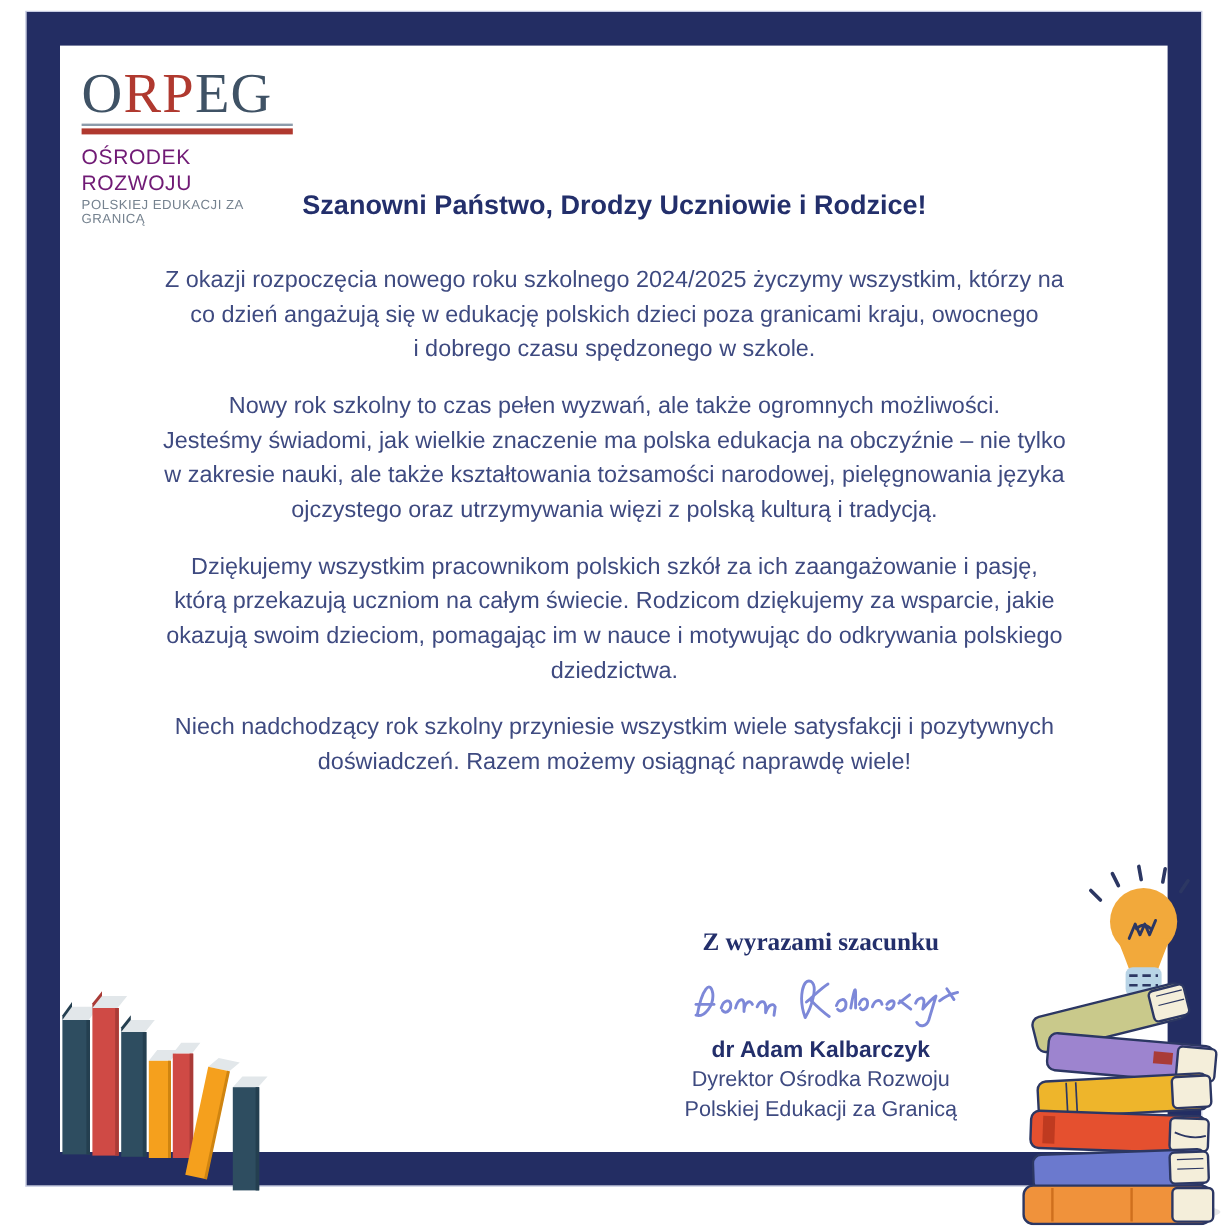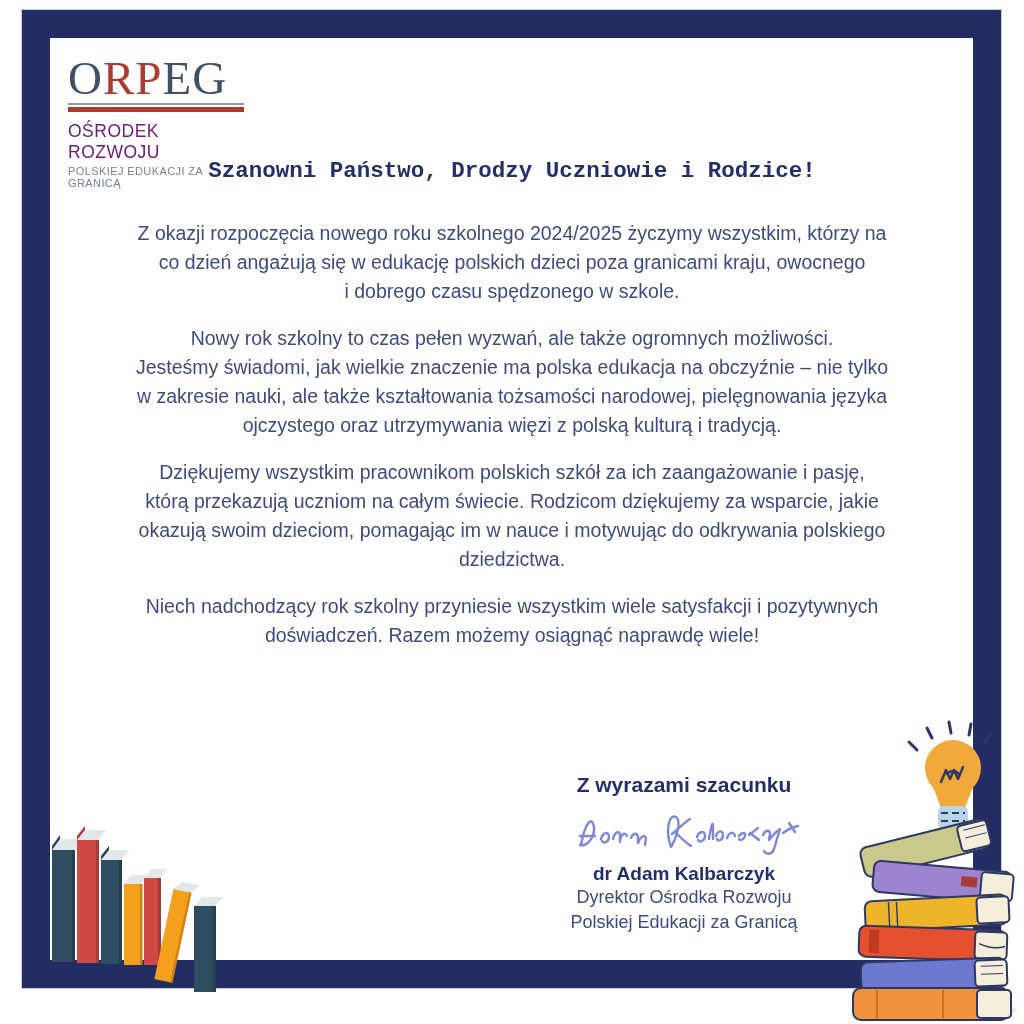--- a/index.html
+++ b/index.html
@@ -20,32 +20,32 @@
     white-space:nowrap;
   }
   .logo-acronym .red{color:#b0392f;}
   .logo-rule-gray{height:2px;background:#8d9cab;margin-top:3px;}
   .logo-rule-red{height:5px;background:#b0392f;margin-top:2px;}
   .logo-line1{margin-top:9px;font-size:17.5px;letter-spacing:.5px;color:#701a75;}
   .logo-line2{margin-top:2px;font-size:11px;letter-spacing:.4px;color:#75828f;}
   
   .heading{
     position:absolute;left:0;top:158px;width:1024px;text-align:center;
-    font-size:22.5px;font-weight:bold;color:#232f6b;z-index:2;font-family:Liberation Mono, monospace;
+    font-size:22.5px;font-weight:bold;color:#232f6b;z-index:2;
   }
   .body-text{
     position:absolute;left:52px;top:219px;width:920px;z-index:2;
     text-align:center;color:#3e4a80;font-size:19.5px;line-height:29px;
   }
   .body-text p{margin:0 0 18px 0;white-space:pre-line;}
   
   .signoff{
     position:absolute;left:534px;top:773px;width:300px;text-align:center;z-index:2;
   }
-  .closing{font-size:21px;font-weight:bold;color:#232f6b;}
+  .closing{font-size:21px;font-weight:bold;color:#232f6b;font-family:Liberation Serif, serif;}
   .signature{margin-top:8px;height:52px;}
   .sig-name{font-size:19px;font-weight:bold;color:#232f6b;margin-top:2px;}
   .sig-title{font-size:18px;color:#3e4a80;line-height:25px;}
   
   .books-left{position:absolute;left:48px;top:820px;z-index:3;}
   .books-right{position:absolute;left:843px;top:716px;z-index:3;}
 </style>
 </head>
 <body>
 

